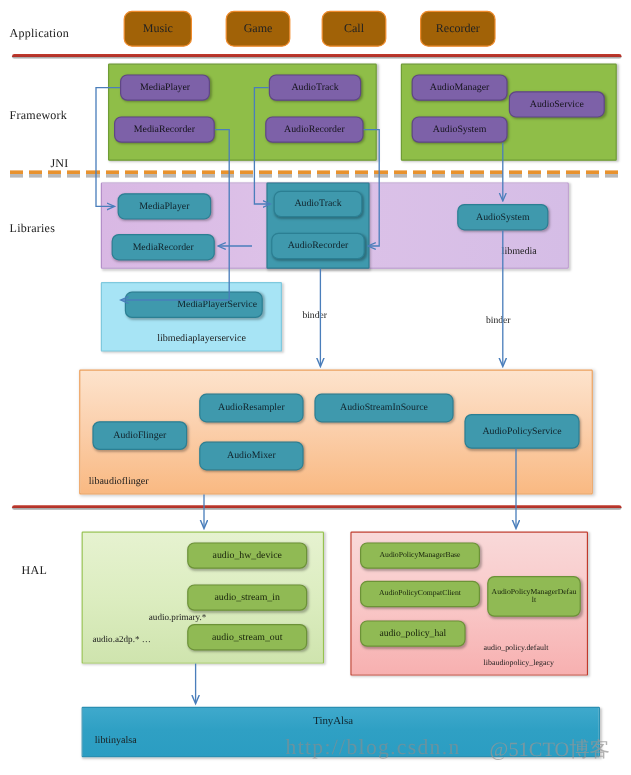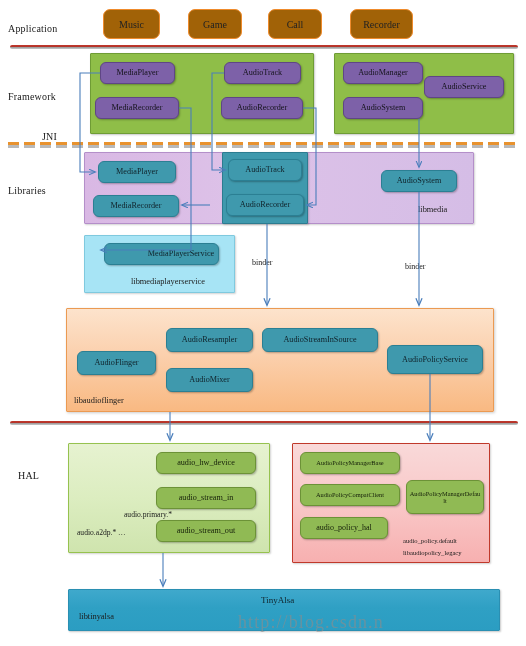--- a/index.html
+++ b/index.html
@@ -348,14 +348,15 @@
 
       <path d="M170,412 L170,440" marker-end="url(#ahd)"></path>
 
       <path d="M430,374 L430,440" marker-end="url(#ahd)"></path>
 
       <path d="M163,553 L163,586" marker-end="url(#ahd)"></path>
     </g>
   </svg>
 
   <div class="wm wm-url" style="left:238px; top:612px;">http://blog.csdn.n</div>
+  <div class="wm wm-cto" style="left:408px; top:613px;">@51CTO博客</div>
 
 </div>
 
 </body></html>

